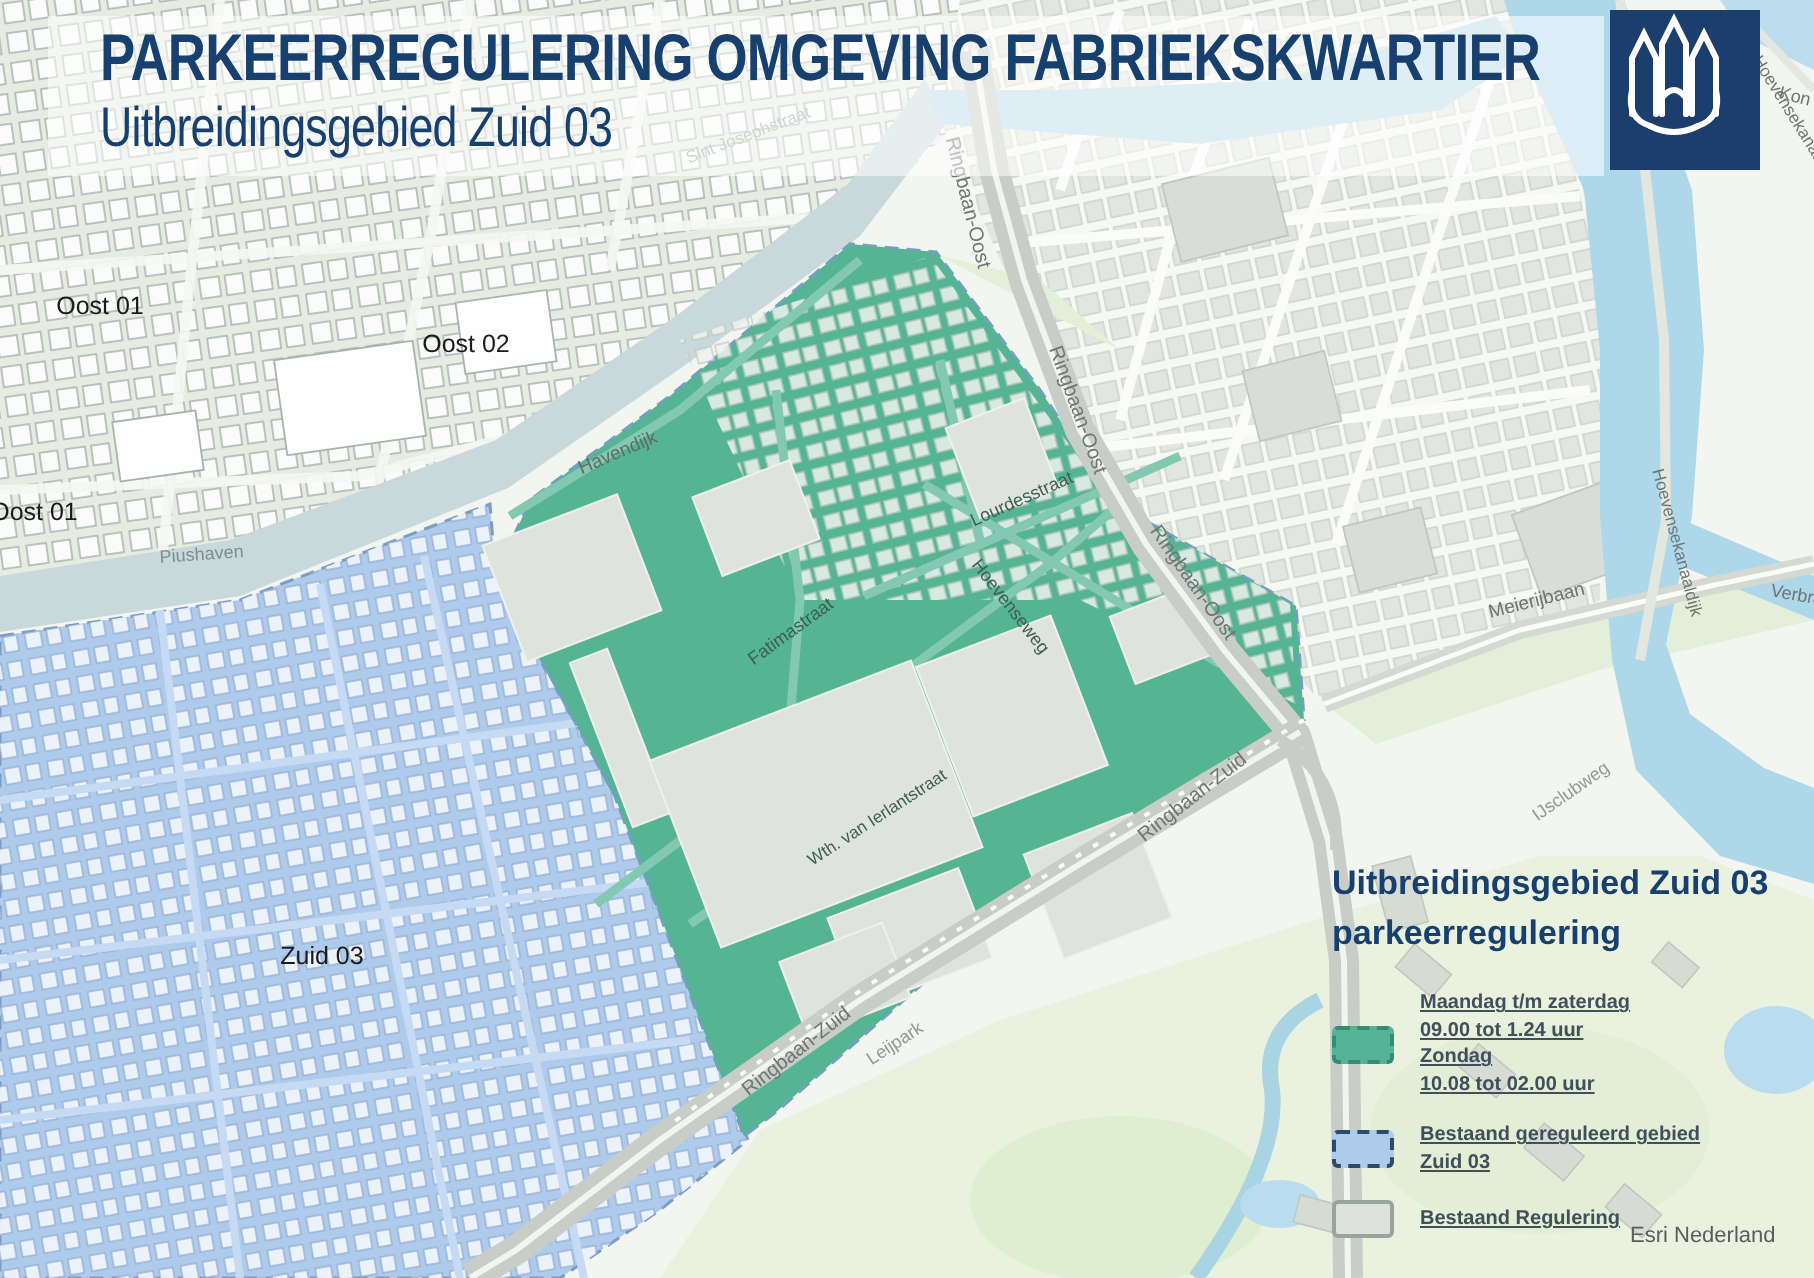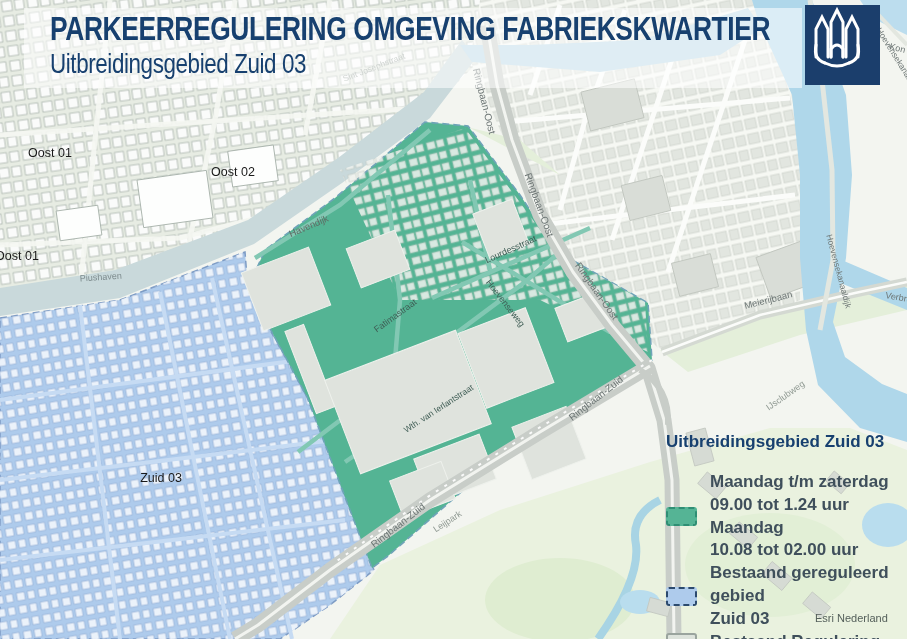--- a/index.html
+++ b/index.html
@@ -7,26 +7,26 @@
   .stage svg{position:absolute;left:0;top:0;}
   .title-band{position:absolute;left:24px;top:8px;width:778px;height:80px;background:rgba(255,255,255,0.55);z-index:5;}
   .title-line{white-space:nowrap;transform:scaleX(0.80);transform-origin:0 50%;color:#17406F;
     font-weight:800;font-size:33px;letter-spacing:-0.5px;margin:4px 0 0 26px;line-height:1.05;}
   .subtitle-line{white-space:nowrap;transform:scaleX(0.80);transform-origin:0 50%;color:#17406F;
     font-weight:400;font-size:28px;letter-spacing:-0.5px;margin:2px 0 0 26px;line-height:1.1;}
   .logo{position:absolute;left:805px;top:5px;width:75px;height:80px;background:#1B3E6C;z-index:5;
     display:flex;align-items:center;justify-content:center;}
   .legend{position:absolute;left:666px;top:430px;width:240px;z-index:5;}
   .leg-title{font-size:17px;font-weight:700;color:#17406F;line-height:1.45;}
-  .leg-item{display:flex;gap:13px;align-items:center;}
+  .leg-item{display:flex;gap:13px;align-items:center;margin-top:12px;}
   .leg-sw{flex:0 0 auto;width:27px;height:15px;border-radius:3px;}
   .sw-teal{background:#55B495;border:2px dashed #2F8E74;}
   .sw-blue{background:#AECBEC;border:2px dashed #2C4A6E;}
   .sw-gray{background:#DDE3DC;border:2px solid #9AA49E;}
-  .leg-text{font-size:17px;font-weight:700;color:#3F4F5B;line-height:1.35;}
+  .leg-text{font-size:10px;font-weight:700;color:#3F4F5B;line-height:1.35;text-decoration:underline;}
   .attribution{position:absolute;left:815px;top:612px;font-size:11px;color:#55605B;z-index:5;}
 </style>
 </head>
 <body>
 
 <div class="stage">
 
   <svg width="907" height="639" viewBox="0 0 907 639">
     <defs>
       <pattern id="patA" width="26" height="15" patternUnits="userSpaceOnUse" patternTransform="rotate(-8)">
@@ -211,27 +211,28 @@
         <path d="M11,40 Q8,54 20,58"></path>
         <path d="M53,40 Q56,54 44,58"></path>
         <path d="M20,58 Q32,64 44,58"></path>
       </g>
     </svg>
   </div>
 
   <div class="legend">
     <div class="leg-title">
       <span>Uitbreidingsgebied Zuid 03</span><br>
+      <span>parkeerregulering</span>
     </div>
     <div class="leg-item" style="margin-top:16px;">
       <div class="leg-sw sw-teal"></div>
       <div class="leg-text">
         <div>Maandag t/m zaterdag</div>
         <div>09.00 tot 1.24 uur</div>
-        <div>Maandag</div>
+        <div>Zondag</div>
         <div>10.08 tot 02.00 uur</div>
       </div>
     </div>
     <div class="leg-item">
       <div class="leg-sw sw-blue"></div>
       <div class="leg-text">
         <div>Bestaand gereguleerd gebied</div>
         <div>Zuid 03</div>
       </div>
     </div>

